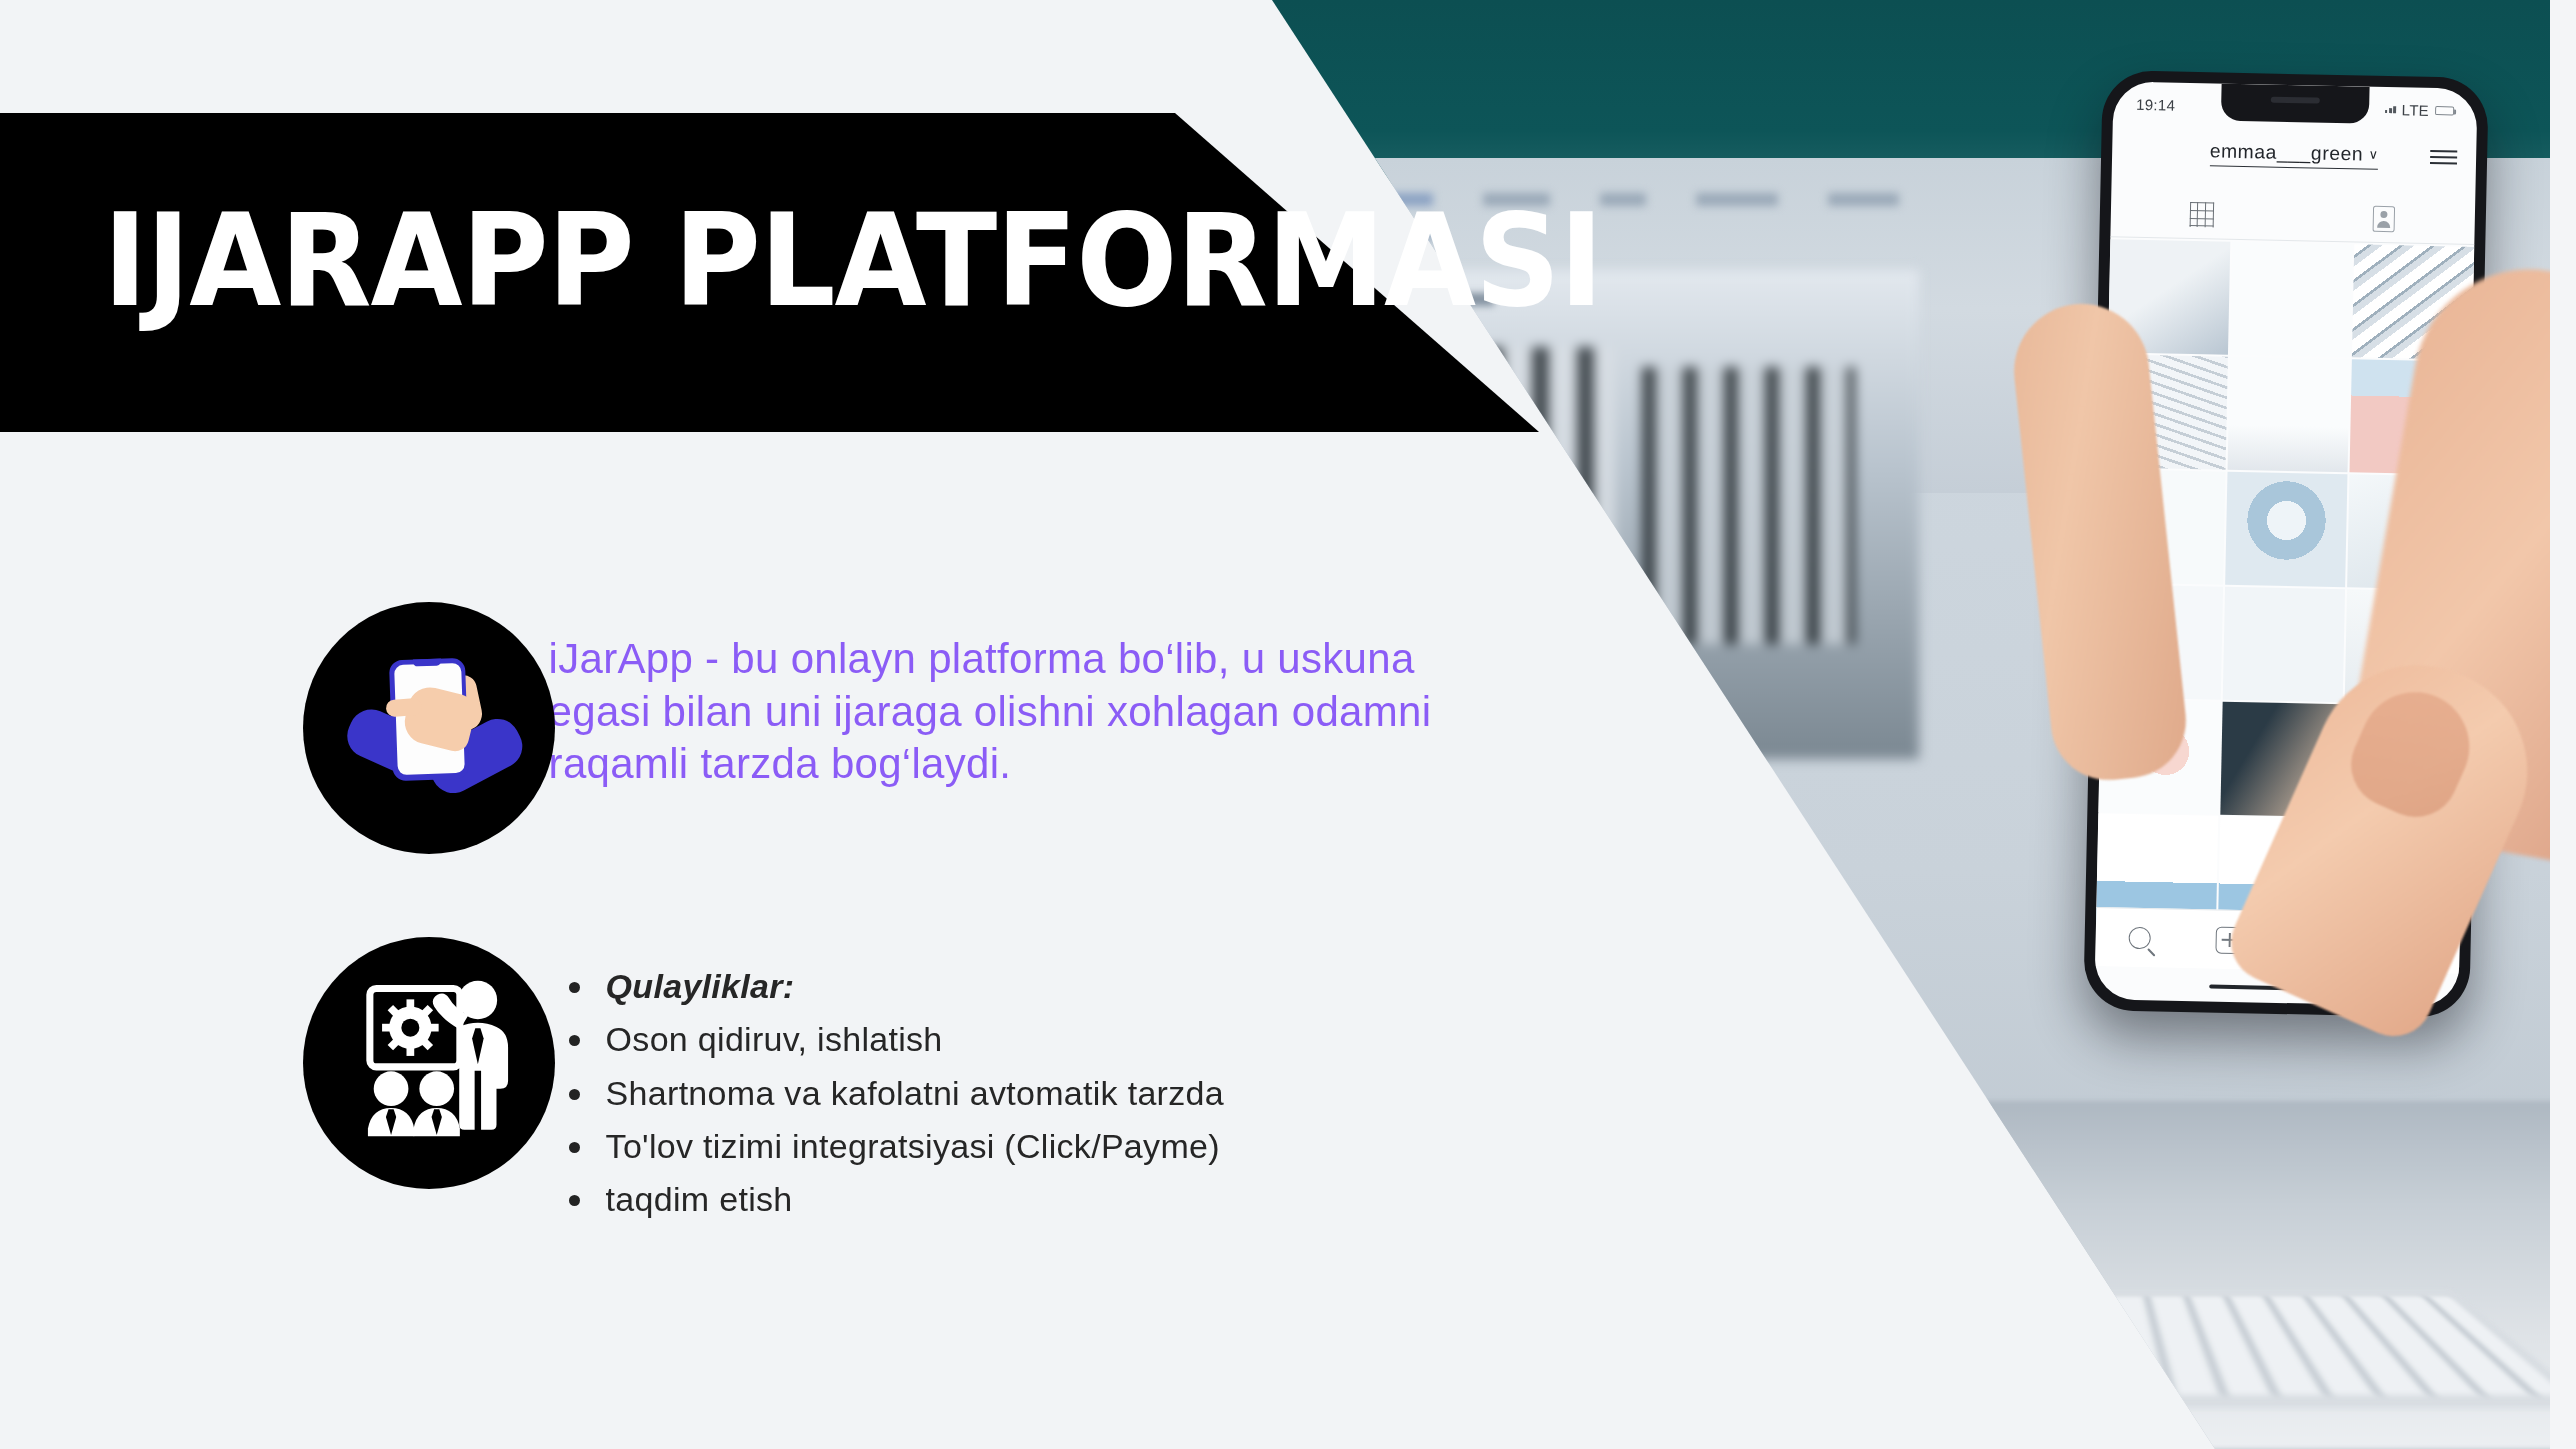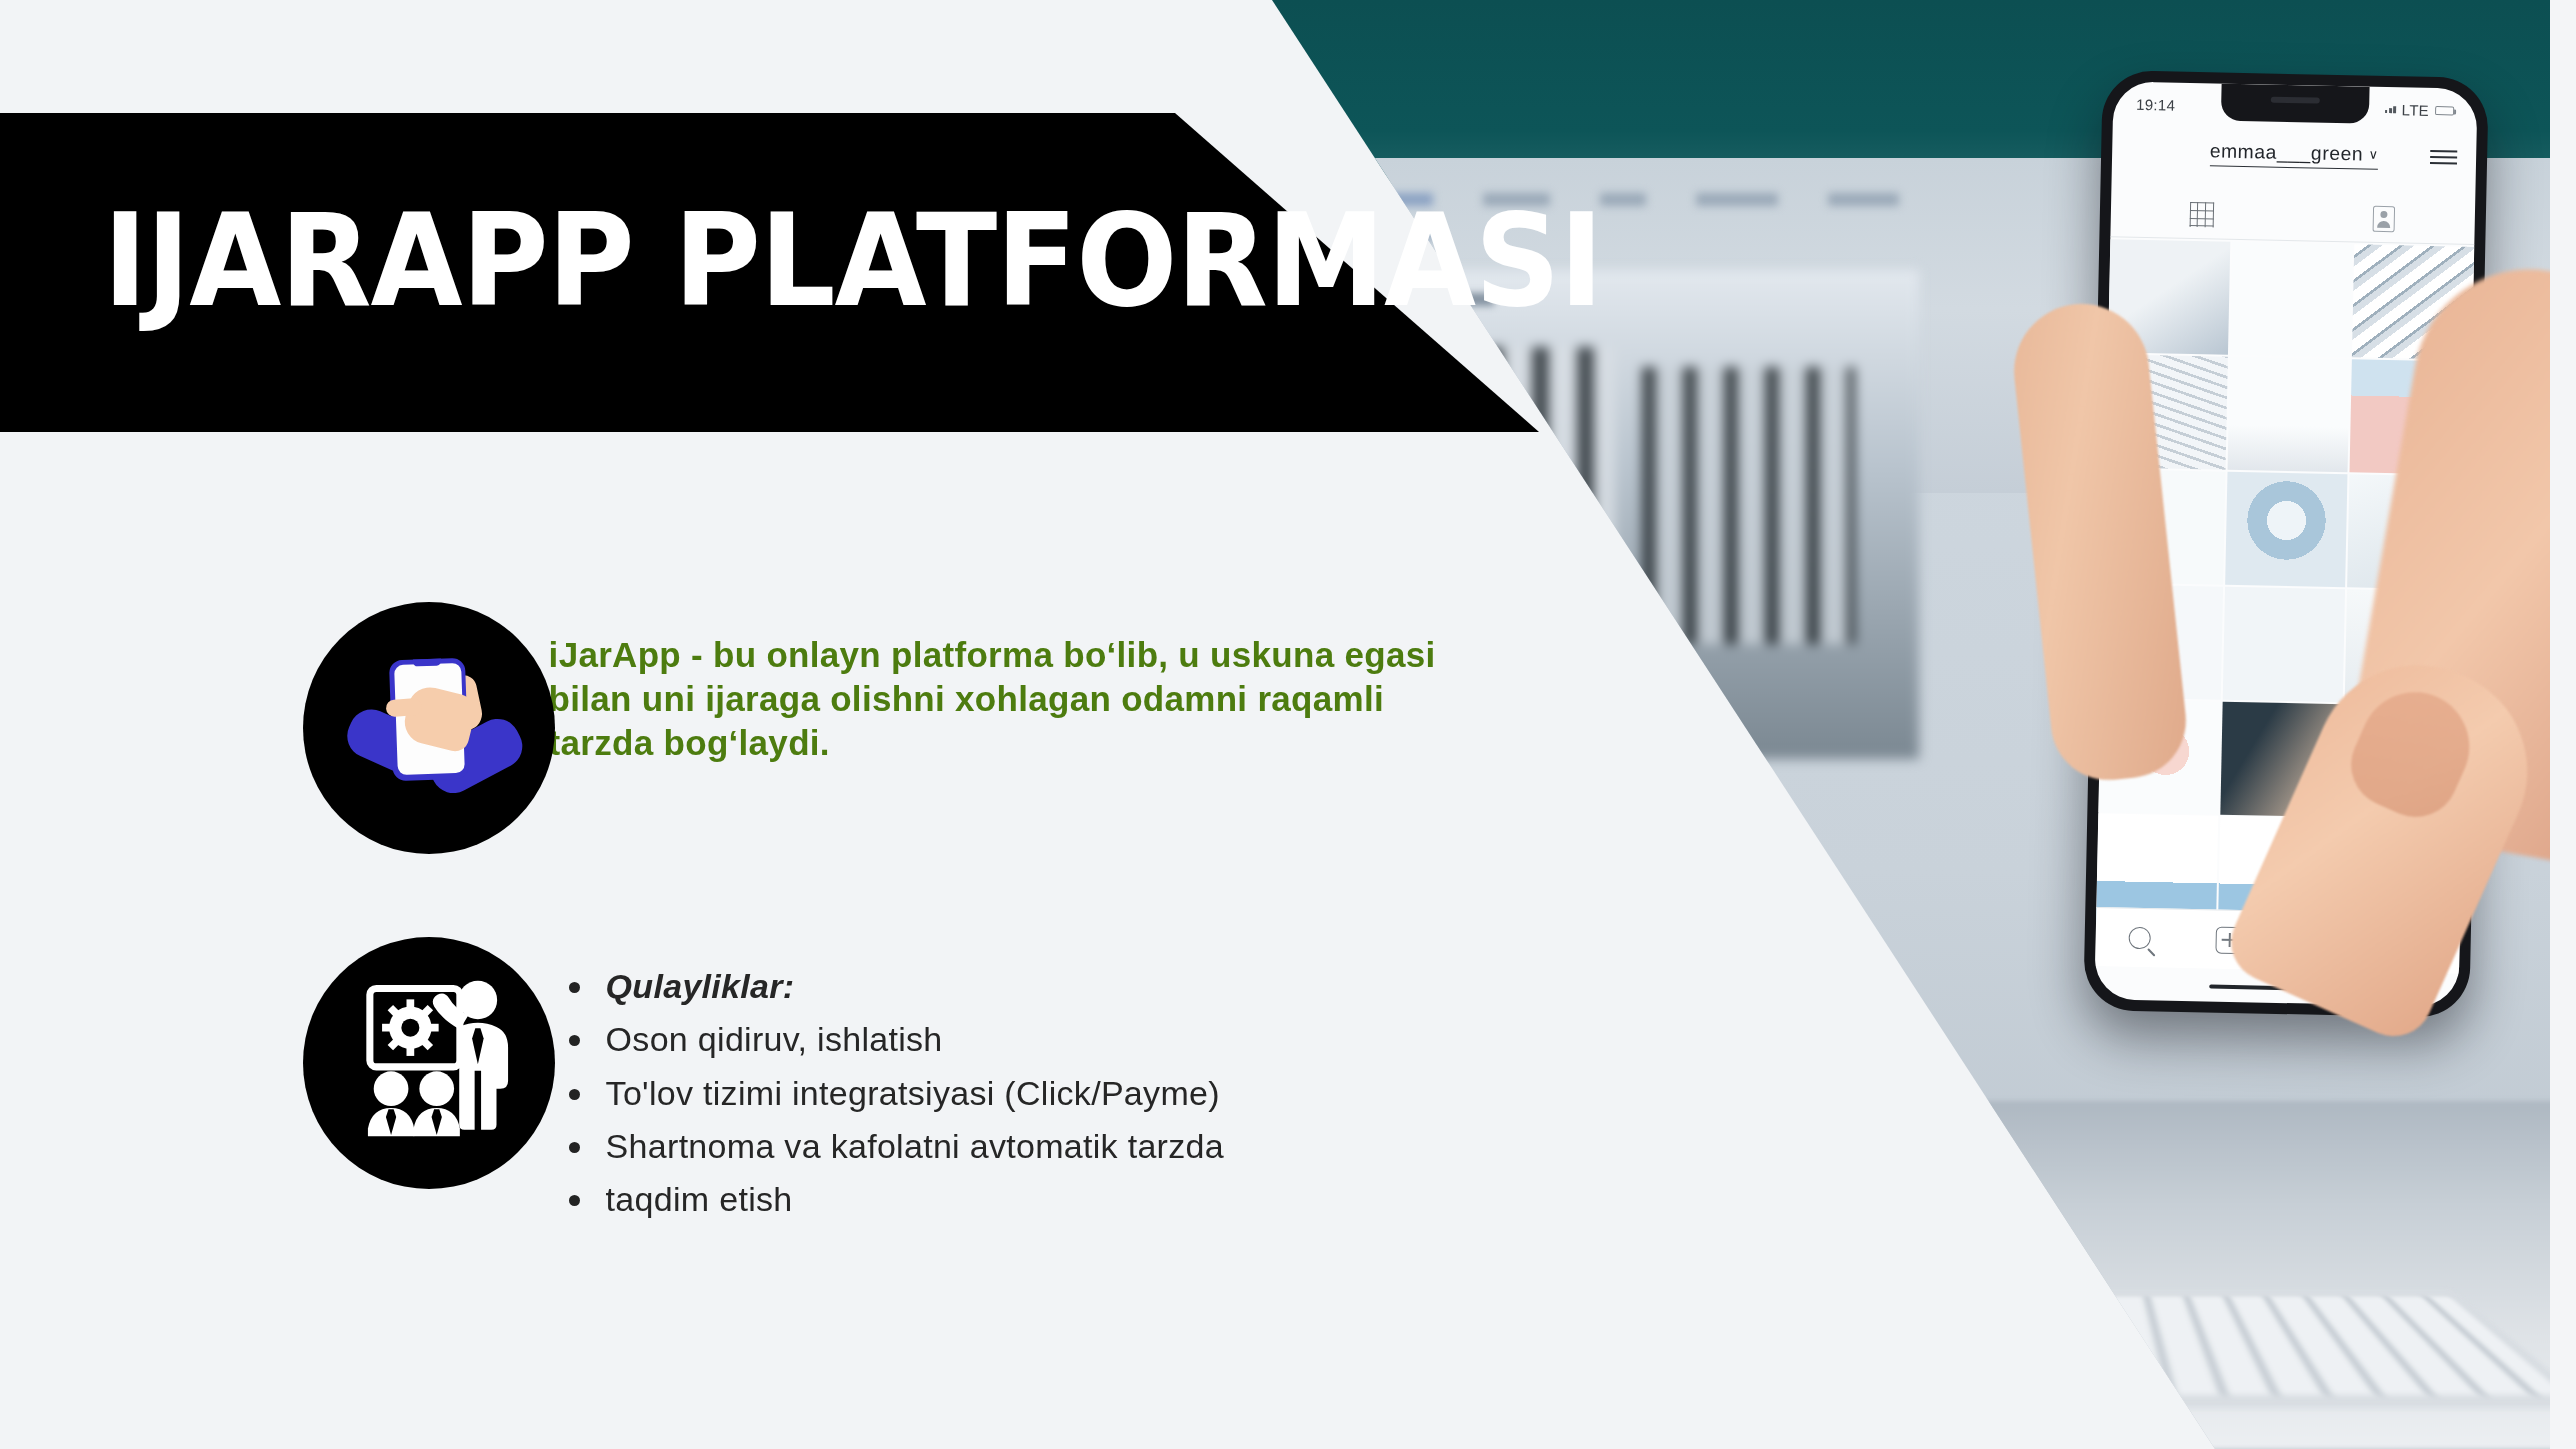--- a/index.html
+++ b/index.html
@@ -217,22 +217,22 @@
   #row-features{ left:303px; top:937px; }
 
   .circle{
     width:252px; height:252px; flex:0 0 252px;
     border-radius:50%; background:#000; position:relative; overflow:hidden;
   }
   .copy{ margin-left:0; }
 
   #intro-text{
     width:940px; margin-left:-6.4px; padding-top:31px;
-    font-size:35px; line-height:1.25; color:#4d7c0f;
-    letter-spacing:0.3px; font-weight:700;
+    font-size:42px; line-height:1.25; color:#8b5cf6;
+    letter-spacing:0.3px; font-weight:400;
   }
 
   #features-list{ list-style:none; padding-top:32px; margin-left:-6.4px; }
   #features-list li{
     position:relative; padding-left:57px;
     font-size:34px; line-height:1.0; color:#262626;
     margin-bottom:19.3px; letter-spacing:0.3px; white-space:nowrap;
   }
   #features-list li::before{
     content:""; position:absolute; left:20.6px; top:13px;
@@ -448,21 +448,21 @@
 
       <circle cx="208" cy="236" r="27" fill="#ffffff"></circle>
       <path d="M172 298 q6 -32 36 -32 q30 0 36 32 v12 h-72 z" fill="#ffffff"></path>
       <path d="M204 268 l8 0 l4 12 l-8 28 l-8 -28 z" fill="#000000"></path>
     </svg>
   </div>
   <div class="copy">
     <ul id="features-list">
         <li class="bold">Qulayliklar:</li>
         <li>Oson qidiruv, ishlatish</li>
+        <li>Shartnoma va kafolatni avtomatik tarzda</li>
         <li>To'lov tizimi integratsiyasi (Click/Payme)</li>
-        <li>Shartnoma va kafolatni avtomatik tarzda</li>
         <li>taqdim etish</li>
       </ul>
   </div>
 </div>
 
 <div id="right-margin"></div>
 
 
 </body></html>

